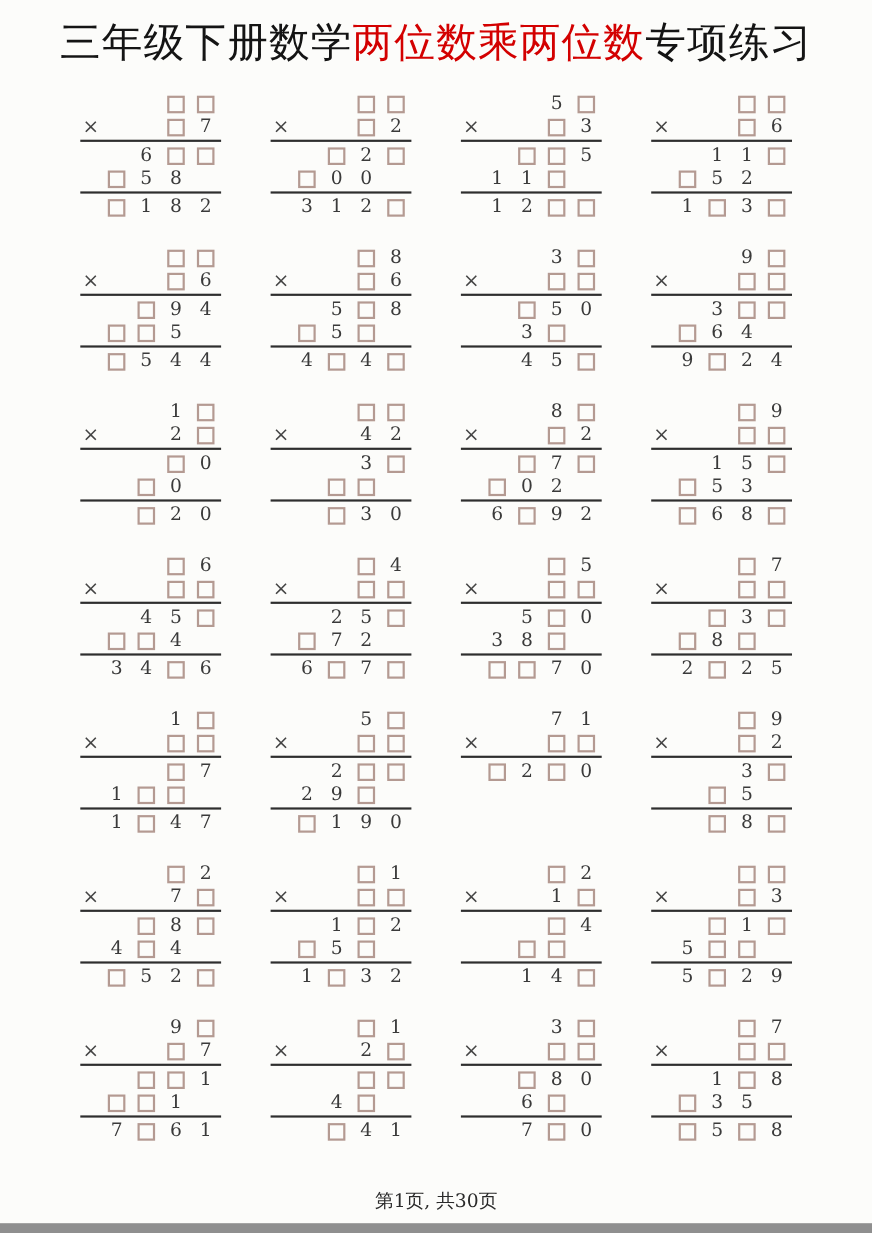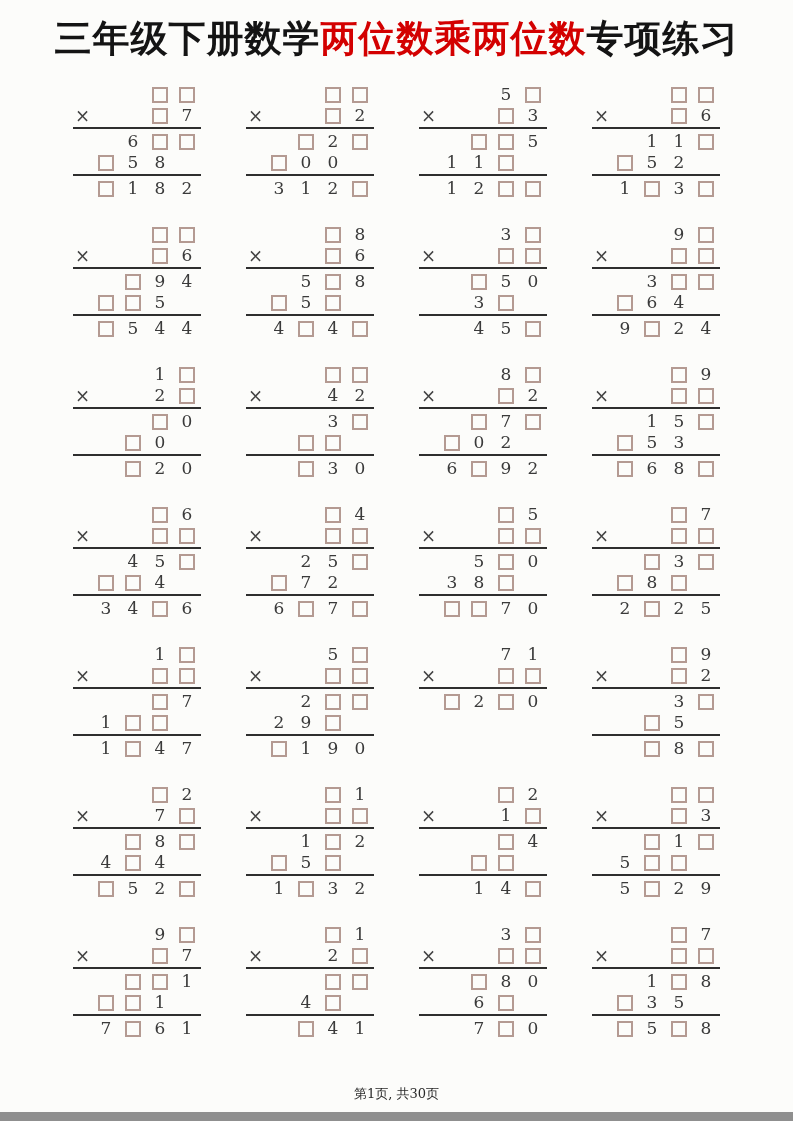--- a/index.html
+++ b/index.html
@@ -3,21 +3,21 @@
 <meta charset="utf-8">
 <style>
   html,body{margin:0;padding:0;}
   body{
     width:793px;height:1121px;position:relative;overflow:hidden;
     background:#fcfcfa;
   }
   .title{
     text-align:center;
     font-family:"Liberation Sans",sans-serif;
-    font-weight:700;
+    font-weight:400;
     font-size:37px;
     color:#141414;
     padding-top:14px;
     letter-spacing:1px;
     white-space:nowrap;
   }
   .title .red{color:var(--title-red,#d30000);}
   .grid{
     display:grid;
     grid-template-columns:repeat(4,173px);
@@ -48,21 +48,21 @@
   .box{
     width:12px;height:12px;
     border:2px solid var(--box-border,#b49a92);
     display:block;
     background:transparent;
   }
   .footer{
     position:absolute;bottom:18px;left:0;width:100%;
     text-align:center;
     font-family:"DejaVu Serif",serif;
-    font-size:13px;
+    font-size:17px;
     color:#2a2a2a;
   }
   .bottom-strip{
     position:absolute;bottom:0;left:0;width:100%;height:9px;
     background:#8f8f8f;
   }
 </style>
 </head>
 <body>
 

